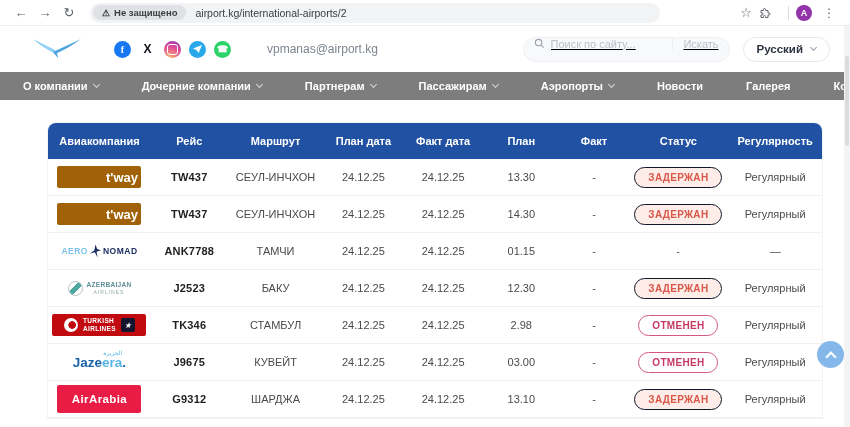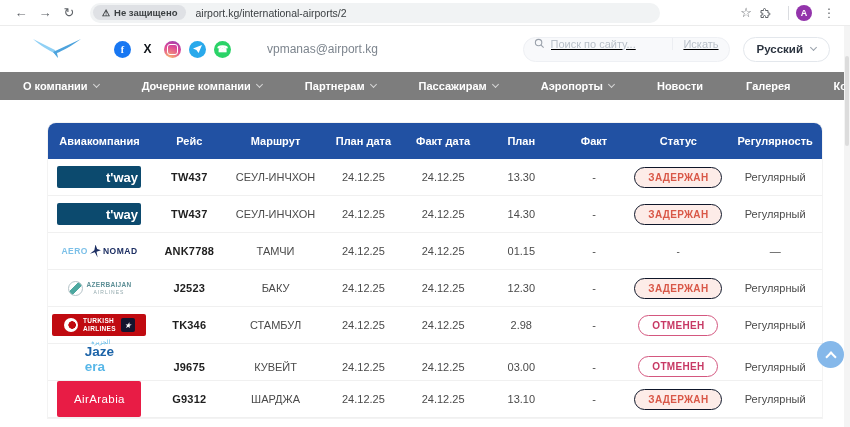--- a/index.html
+++ b/index.html
@@ -70,44 +70,44 @@
   .cell.flight { font-weight:700; color:#1e1e1e; letter-spacing:.2px; }
   .badge { display:inline-block; padding:4px 13px; border-radius:13px; font-size:10px;
     font-weight:700; letter-spacing:.3px; }
   .st-delayed { color:#d95848; background:#fdece8; border:1px solid #0f172a; }
   .st-canceled { color:#c73964; background:#fff; border:1.5px solid #d4577f; }
   .st-none { color:#555; font-weight:400; border:none; background:none; padding:0; }
 
   
   .logo { display:inline-flex; align-items:center; justify-content:center; position:relative; margin:0 auto; }
   .logo-cell { display:flex; justify-content:center; }
-  .logo-tway { background:#0c4a6e; border-radius:2px; width:84px; height:22px;
+  .logo-tway { background:#a16207; border-radius:2px; width:84px; height:22px;
     color:#fff; font-weight:800; font-size:13px;padding-left:45px; }
-  .logo-airarabia { background:#e81c45; border-radius:2px; width:84px; height:36px;
-    color:#fff; font-weight:400; font-size:11.5px; letter-spacing:.4px; }
+  .logo-airarabia { background:#e81c45; border-radius:2px; width:84px; height:28px;
+    color:#fff; font-weight:700; font-size:11.5px; letter-spacing:.4px; }
   .logo-turkish { background:#c00a10; border-radius:2px; width:94px; height:22px; padding:0 5px; }
   .ta-circ { width:14px; height:14px; border-radius:50%;
     background:radial-gradient(circle at 58% 50%, #c00a10 0 3.5px, #fff 4px); }
   .ta-txt { display:flex; flex-direction:column; color:#fff; font-size:6.5px; font-weight:800;
     line-height:1.25; text-align:left; margin:0 5px; letter-spacing:.3px; }
   .ta-star { width:14px; height:14px; background:#14142e; border-radius:2px; display:flex;
     align-items:center; justify-content:center; }
   .ta-star::before { content:"★"; color:#fff; font-size:8px; }
   .logo-aeronomad { gap:2px; }
   .an-l { color:#7cc0e8; font-weight:800; font-size:8.5px; letter-spacing:.5px; }
   .an-bird { width:11px; height:13px; background:#1d2f63;
     clip-path:polygon(50% 0,66% 34%,100% 44%,60% 55%,70% 100%,44% 60%,0 72%,40% 45%); }
   .an-d { color:#1d2f63; font-weight:800; font-size:8.5px; letter-spacing:.5px; }
   .logo-azal { gap:4px; }
   .az-circ { width:15px; height:15px; border:1px solid #b5c3c8; border-radius:50%;
     background:linear-gradient(135deg, transparent 38%, #4da8a0 38% 62%, transparent 62%); }
   .az-txt { display:flex; flex-direction:column; line-height:1.3; }
   .az-txt span:first-child { font-size:6.5px; font-weight:700; color:#5d8f96; letter-spacing:.3px; }
   .az-txt span:last-child { font-size:5px; color:#93a9ad; letter-spacing:1px; }
-  .logo-jazeera { align-items:baseline;flex-direction:column; }
+  .logo-jazeera { align-items:baseline; }
   .jz-ar { position:absolute; top:-6px; right:4px; font-size:6px; color:#58b7e8; }
   .jz-d { color:#1b63a8; font-weight:800; font-size:13.5px; }
   .jz-l { color:#58b7e8; font-weight:800; font-size:13.5px; }
 
   
   .scroll-top { position:absolute; right:6px; top:341px; width:27px; height:27px; border-radius:50%;
     background:#85b8ea; display:flex; align-items:center; justify-content:center; cursor:pointer; z-index:5; }
   .scroll-top i { width:8px; height:8px; border-top:2px solid #fff; border-left:2px solid #fff;
     transform:rotate(45deg); margin-top:4px; }
   .scrollbar-track { position:absolute; right:0; top:26px; bottom:0; width:6px; background:#f4f4f4; }

